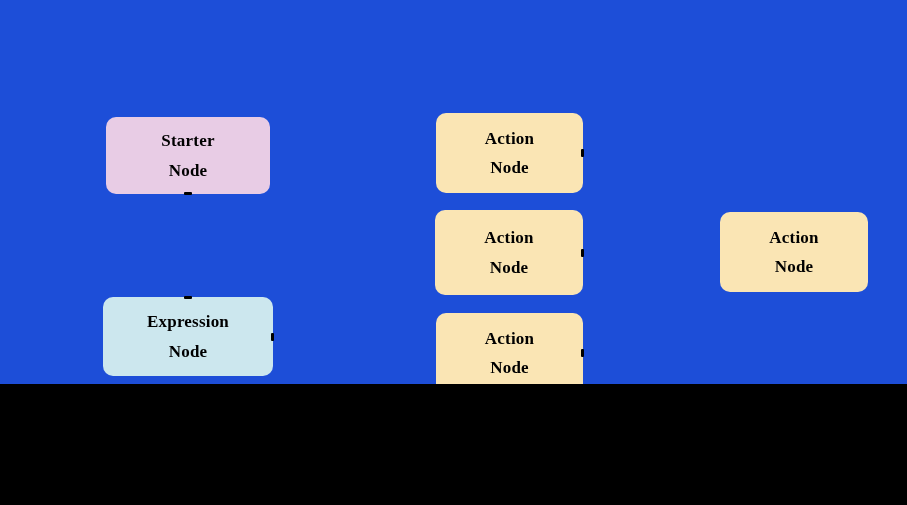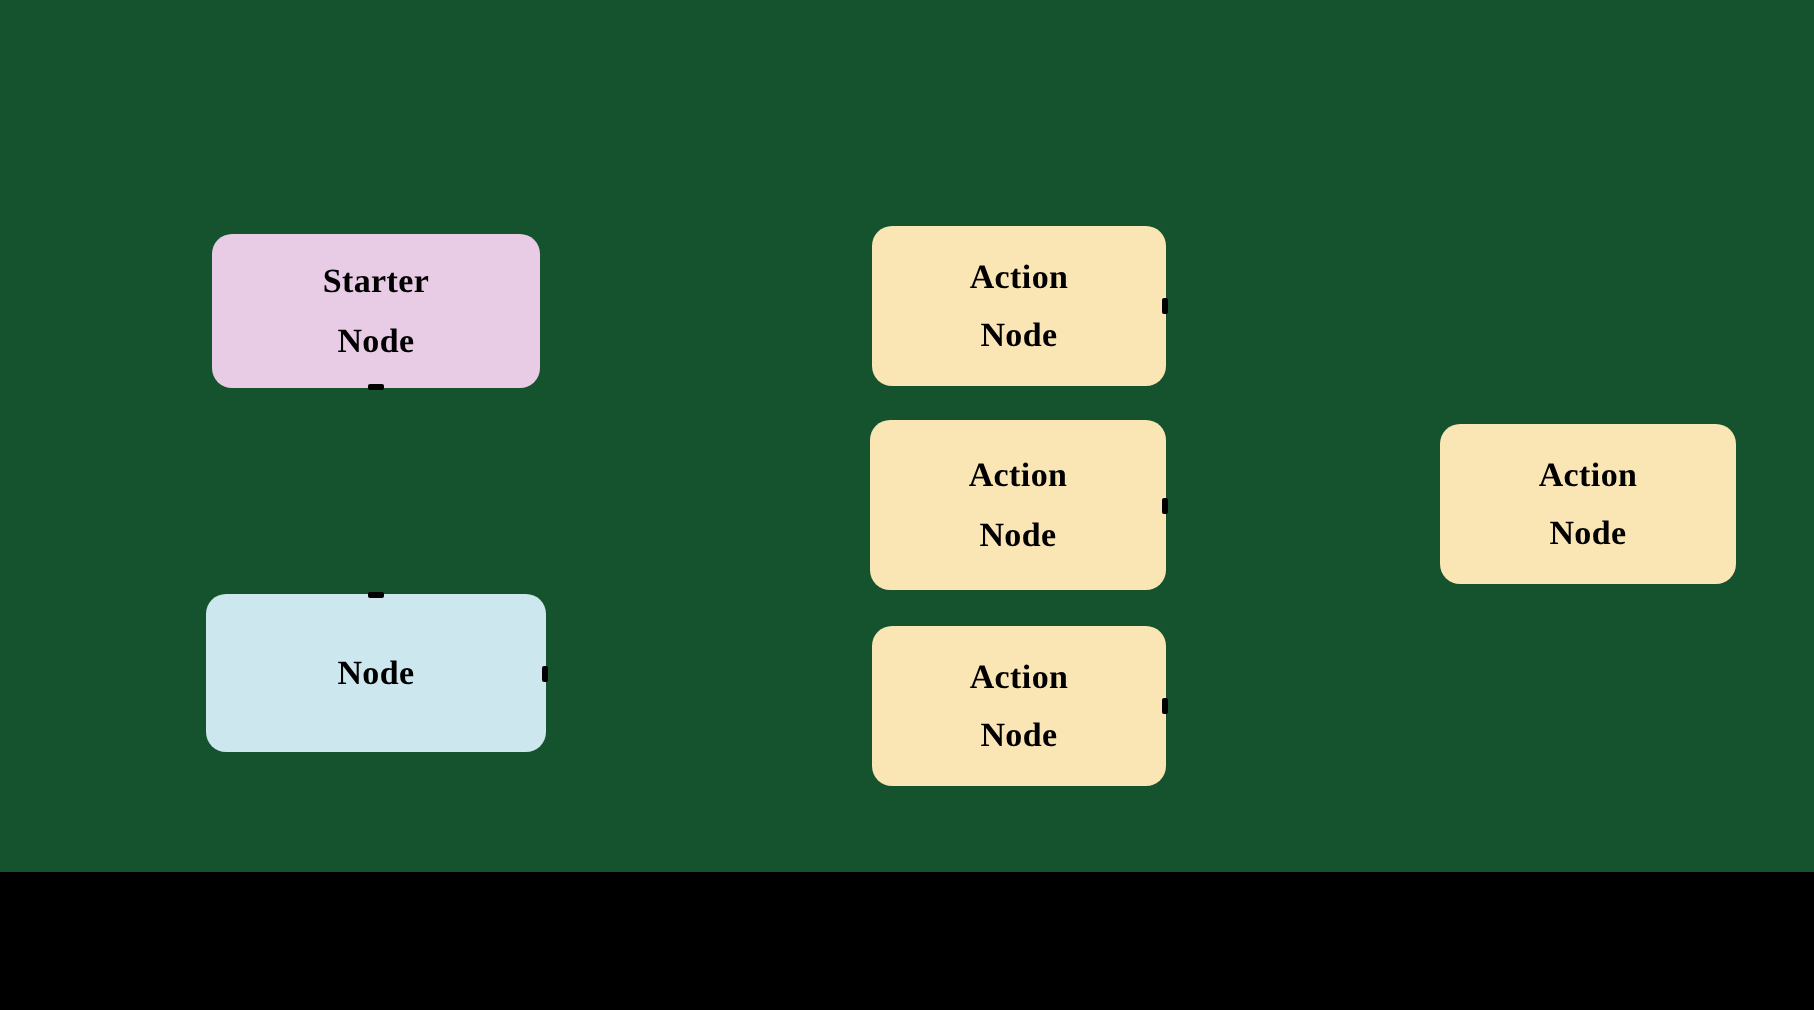--- a/index.html
+++ b/index.html
@@ -60,27 +60,28 @@
     width: 8px;
     height: 3px;
     top: -1px;
     left: 50%;
     margin-left: -4px;
   }
 </style>
 </head>
 <body>
 
-<div id="canvas" style="width: 907px; height: 436px; background: #14532d;">
+<div id="canvas" style="width: 907px; height: 384px; background: #1d4ed8;">
     <div class="node" style="left: 106px; top: 117px; width: 164px; height: 77px; background: rgb(232, 204, 229); color: rgb(0, 0, 0);">
       <span class="label-line">Starter</span>
       <span class="label-line">Node</span>
       <span class="port port-bottom" style="background: rgb(0, 0, 0);"></span>
     </div>
     <div class="node" style="left: 103px; top: 297px; width: 170px; height: 79px; background: rgb(204, 231, 238); color: rgb(0, 0, 0);">
+      <span class="label-line">Expression</span>
       <span class="label-line">Node</span>
       <span class="port port-top" style="background: rgb(0, 0, 0);"></span>
       <span class="port port-right" style="background: rgb(0, 0, 0);"></span>
     </div>
     <div class="node" style="left: 436px; top: 113px; width: 147px; height: 80px; background: rgb(250, 229, 180); color: rgb(0, 0, 0);">
       <span class="label-line">Action</span>
       <span class="label-line">Node</span>
       <span class="port port-right" style="background: rgb(0, 0, 0);"></span>
     </div>
     <div class="node" style="left: 435px; top: 210px; width: 148px; height: 85px; background: rgb(250, 229, 180); color: rgb(0, 0, 0);">

